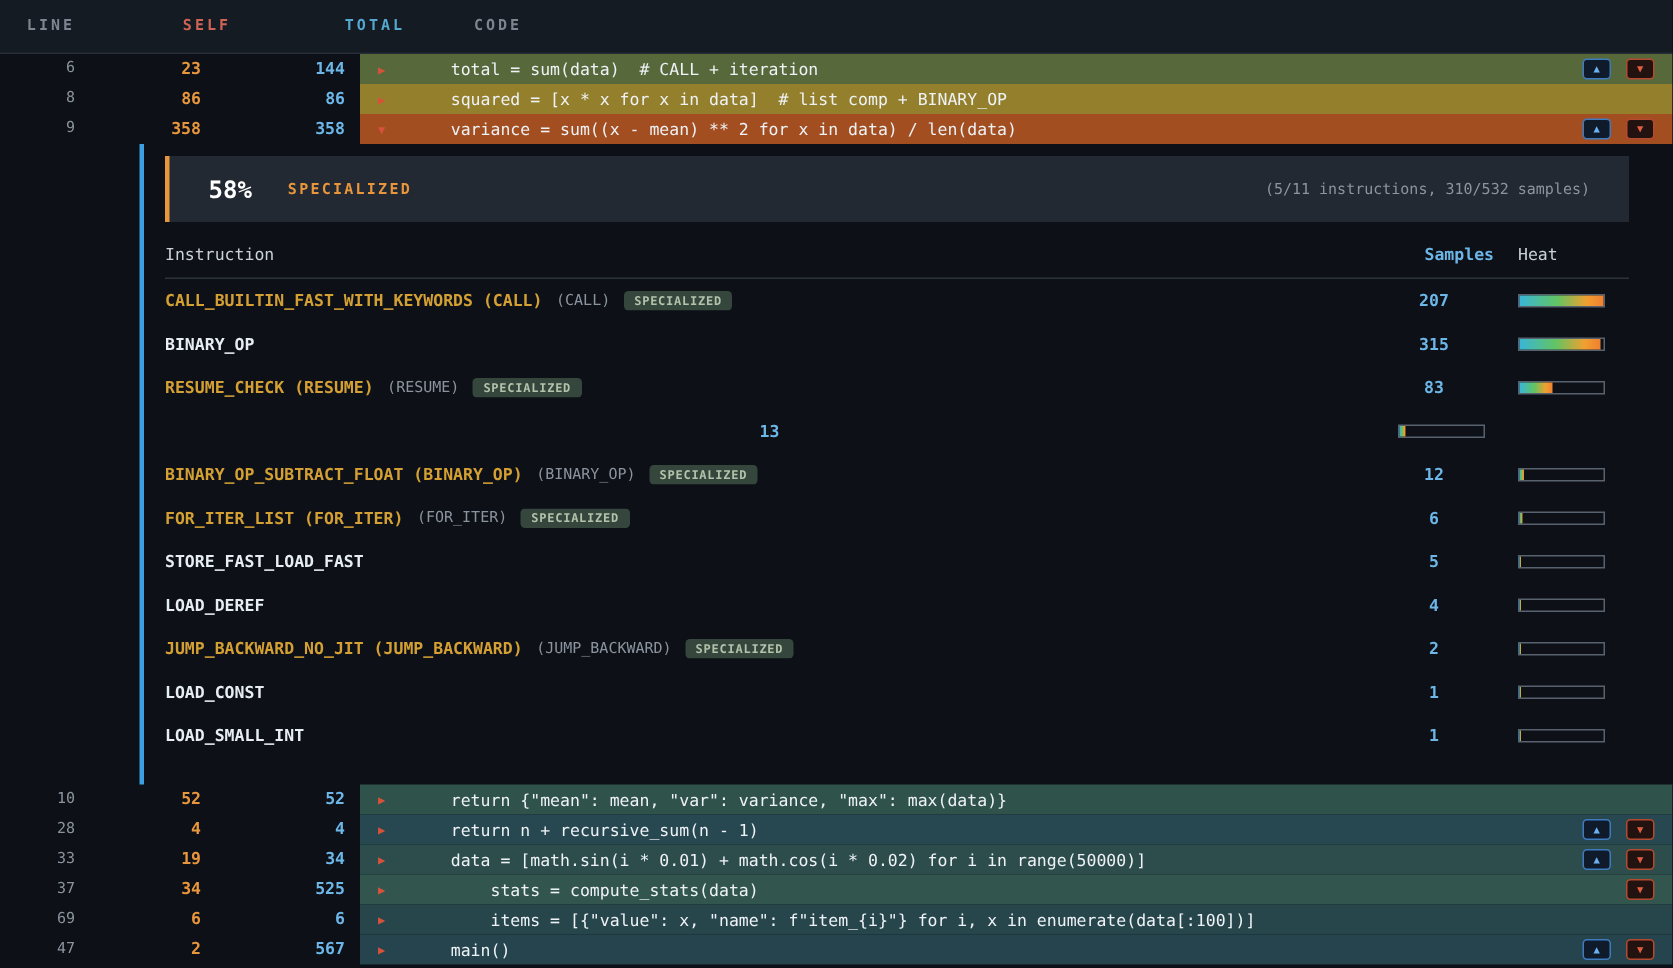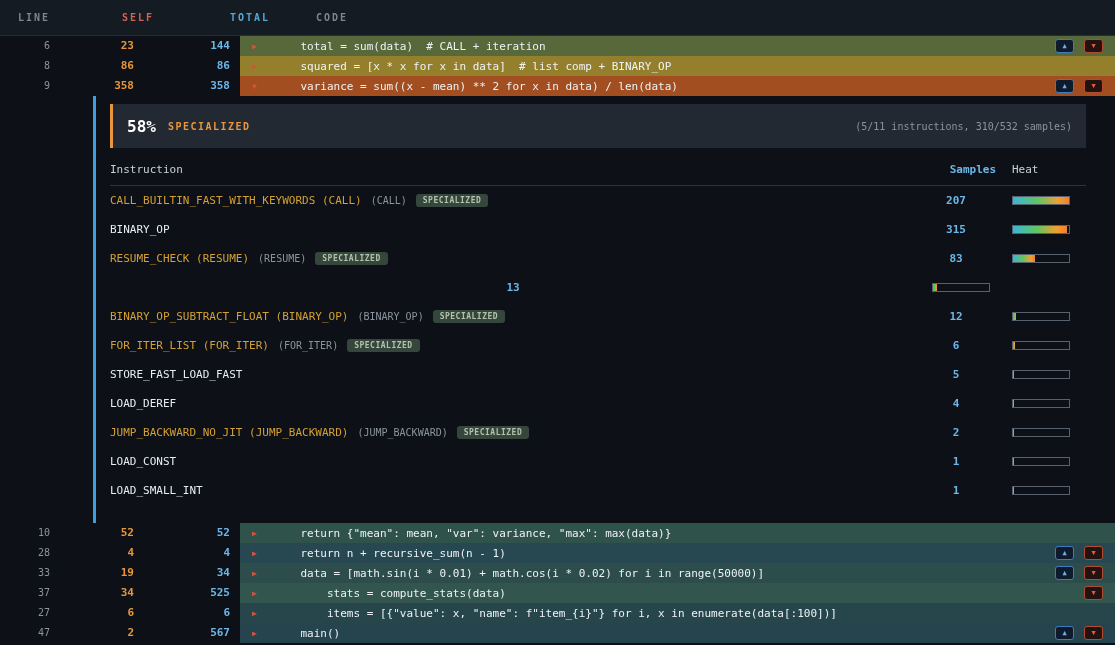--- a/index.html
+++ b/index.html
@@ -35,36 +35,36 @@
   .btns { display:flex; gap:10px; margin-left:auto; margin-right:12px; flex:none; }
   .btn { width:19px; height:14px; border-radius:3px; font-size:7px;
          display:flex; align-items:center; justify-content:center; cursor:pointer; }
   .btn.up   { border:1px solid #3e7bbf; color:#6cb1f0; background:#0f1b2a; }
   .btn.down { border:1px solid #b44a30; color:#e05d41; background:#221210; }
 
   
   .panel { margin:0 15px 0 93px; border-left:3px solid #3d9fe0; padding:8px 14px 18px 14px; }
   .summary {
     height:44px; background:#232932; border-left:3px solid #e8963c;
-    display:flex; align-items:center; padding:0 14px; gap:12px; margin-bottom:6px;
+    display:flex; align-items:center; padding:0 26px; gap:24px; margin-bottom:6px;
   }
   .pct { font-size:16px; font-weight:bold; color:#ffffff; }
   .speclabel { font-size:10px; font-weight:bold; color:#e8963c; letter-spacing:1.5px; }
   .sumright { margin-left:auto; font-size:10px; color:#8b949e; }
 
   .ihead {
     display:grid; grid-template-columns:1fr 80px 90px; height:32px; align-items:center;
     border-bottom:1px solid #2d333b; font-size:11px; color:#c9d1d9;
   }
   .ihead .hs { text-align:right; color:#6cb6e8; font-weight:bold; }
   .ihead .hh { padding-left:16px; }
 
   .irow { display:grid; grid-template-columns:1fr 80px 90px; height:29px; align-items:center; font-size:11px; }
   .i-name { display:flex; align-items:center; gap:9px; overflow:hidden; }
-  .iname { font-weight:normal; white-space:nowrap; }
+  .iname { font-weight:bold; white-space:nowrap; }
   .iname.spec  { color:#d4a033; }
   .iname.plain { color:#e6edf3; }
   .ibase { color:#8b949e; font-size:10px; white-space:nowrap; }
   .ibadge { background:#35463c; color:#b3c2ab; font-size:8px; padding:2px 7px;
             border-radius:3px; letter-spacing:0.5px; font-weight:bold; white-space:nowrap; }
   .i-samples { text-align:center; color:#6cb6e8; font-weight:bold; }
   .i-heat { padding-left:16px; }
   .i-track { width:58px; height:9px; border:1px solid #58626e; background:#0d1117; }
   .i-fill { height:100%; min-width:1px;
             background:linear-gradient(90deg,#38b6d8,#62c462 45%,#f0a030 80%,#f08030); }
@@ -334,21 +334,21 @@
       <span class="arrow">▶</span>
       <span class="codetext">        stats = compute_stats(data)</span>
       <span class="btns">
         <span class="btn up" style="visibility: hidden;">▲</span>
         <span class="btn down">▼</span>
       </span>
     </div>
   </div>
 
   <div class="crow">
-    <div class="c-line">27</div>
+    <div class="c-line">69</div>
     <div class="c-self">6</div>
     <div class="c-total">6</div>
     <div class="c-code" style="background: rgb(39, 70, 76);">
       <span class="arrow">▶</span>
       <span class="codetext">        items = [{"value": x, "name": f"item_{i}"} for i, x in enumerate(data[:100])]</span>
       <span class="btns">
         <span class="btn up" style="visibility: hidden;">▲</span>
         <span class="btn down" style="visibility: hidden;">▼</span>
       </span>
     </div>

